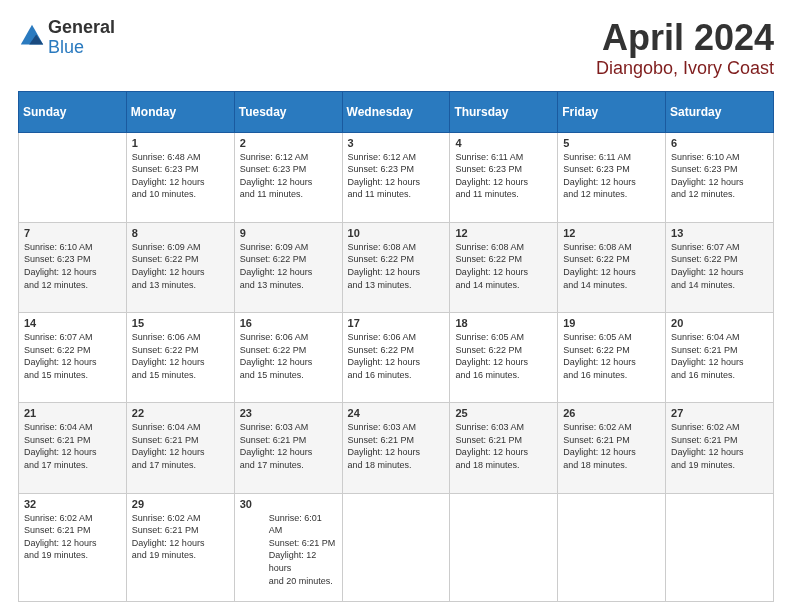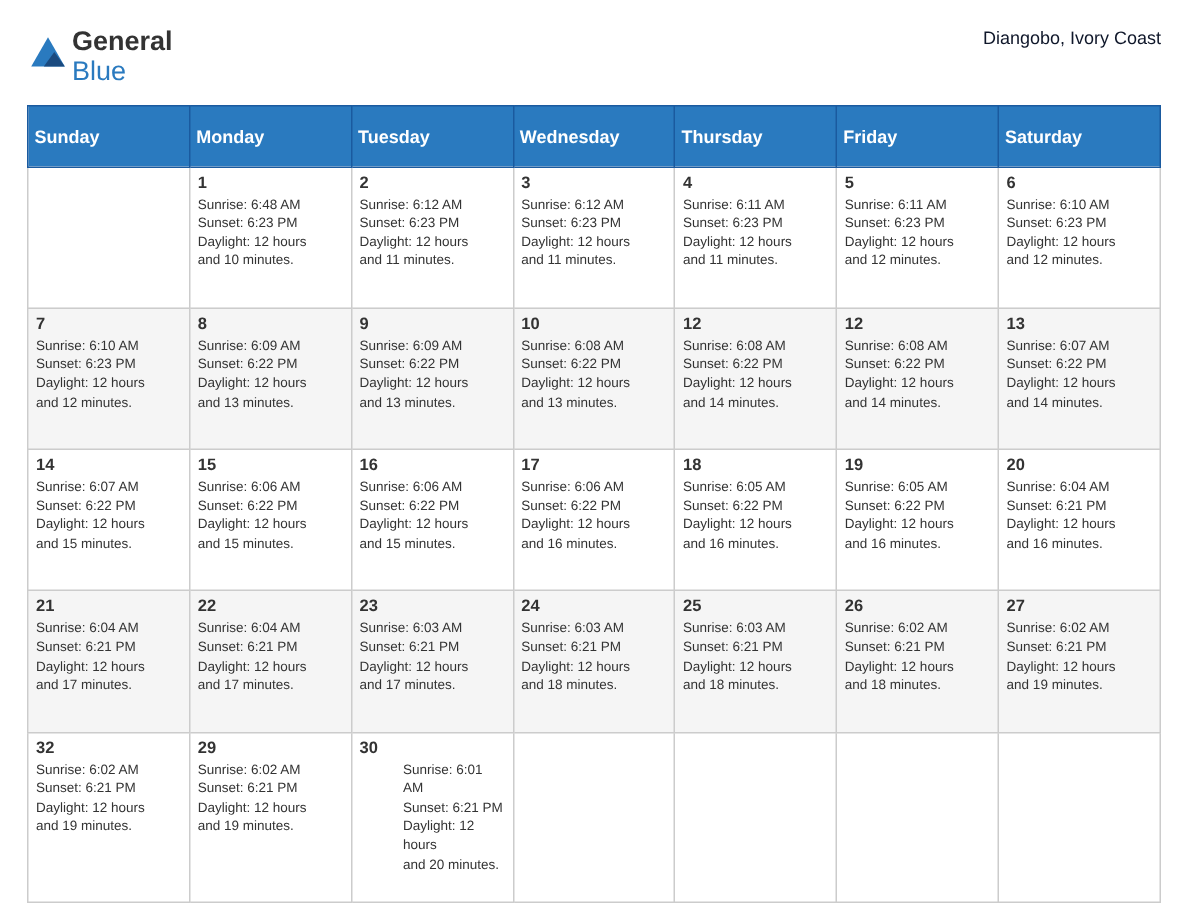--- a/index.html
+++ b/index.html
@@ -52,22 +52,22 @@
     .title-block {
       text-align: right;
     }
     .title-month {
       font-size: 36px;
       font-weight: bold;
       color: #333;
       line-height: 1.1;
     }
     .title-location {
-      font-size: 12px;
-      color: #0f172a;
+      font-size: 18px;
+      color: #7f1d1d;
     }
     .calendar {
       flex: 1;
       border: 1px solid #ccc;
       border-collapse: collapse;
       width: 100%;
       table-layout: fixed;
     }
     .calendar th {
       background-color: #2a7abf;
@@ -114,20 +114,21 @@
       <svg class="logo-icon" viewBox="0 0 40 40">
         <polygon points="20,4 36,32 4,32" fill="#2a7abf"></polygon>
         <polygon points="26,18 36,32 16,32" fill="#1a4a7f"></polygon>
       </svg>
       <div class="logo-text">
         <span class="logo-general">General</span>
         <span class="logo-blue">Blue</span>
       </div>
     </div>
     <div class="title-block">
+      <div class="title-month">April 2024</div>
       <div class="title-location">Diangobo, Ivory Coast</div>
     </div>
   </div>
 
   <table class="calendar">
     <thead>
       <tr>
       <th>Sunday</th>
           <th>Monday</th>
           <th>Tuesday</th>

